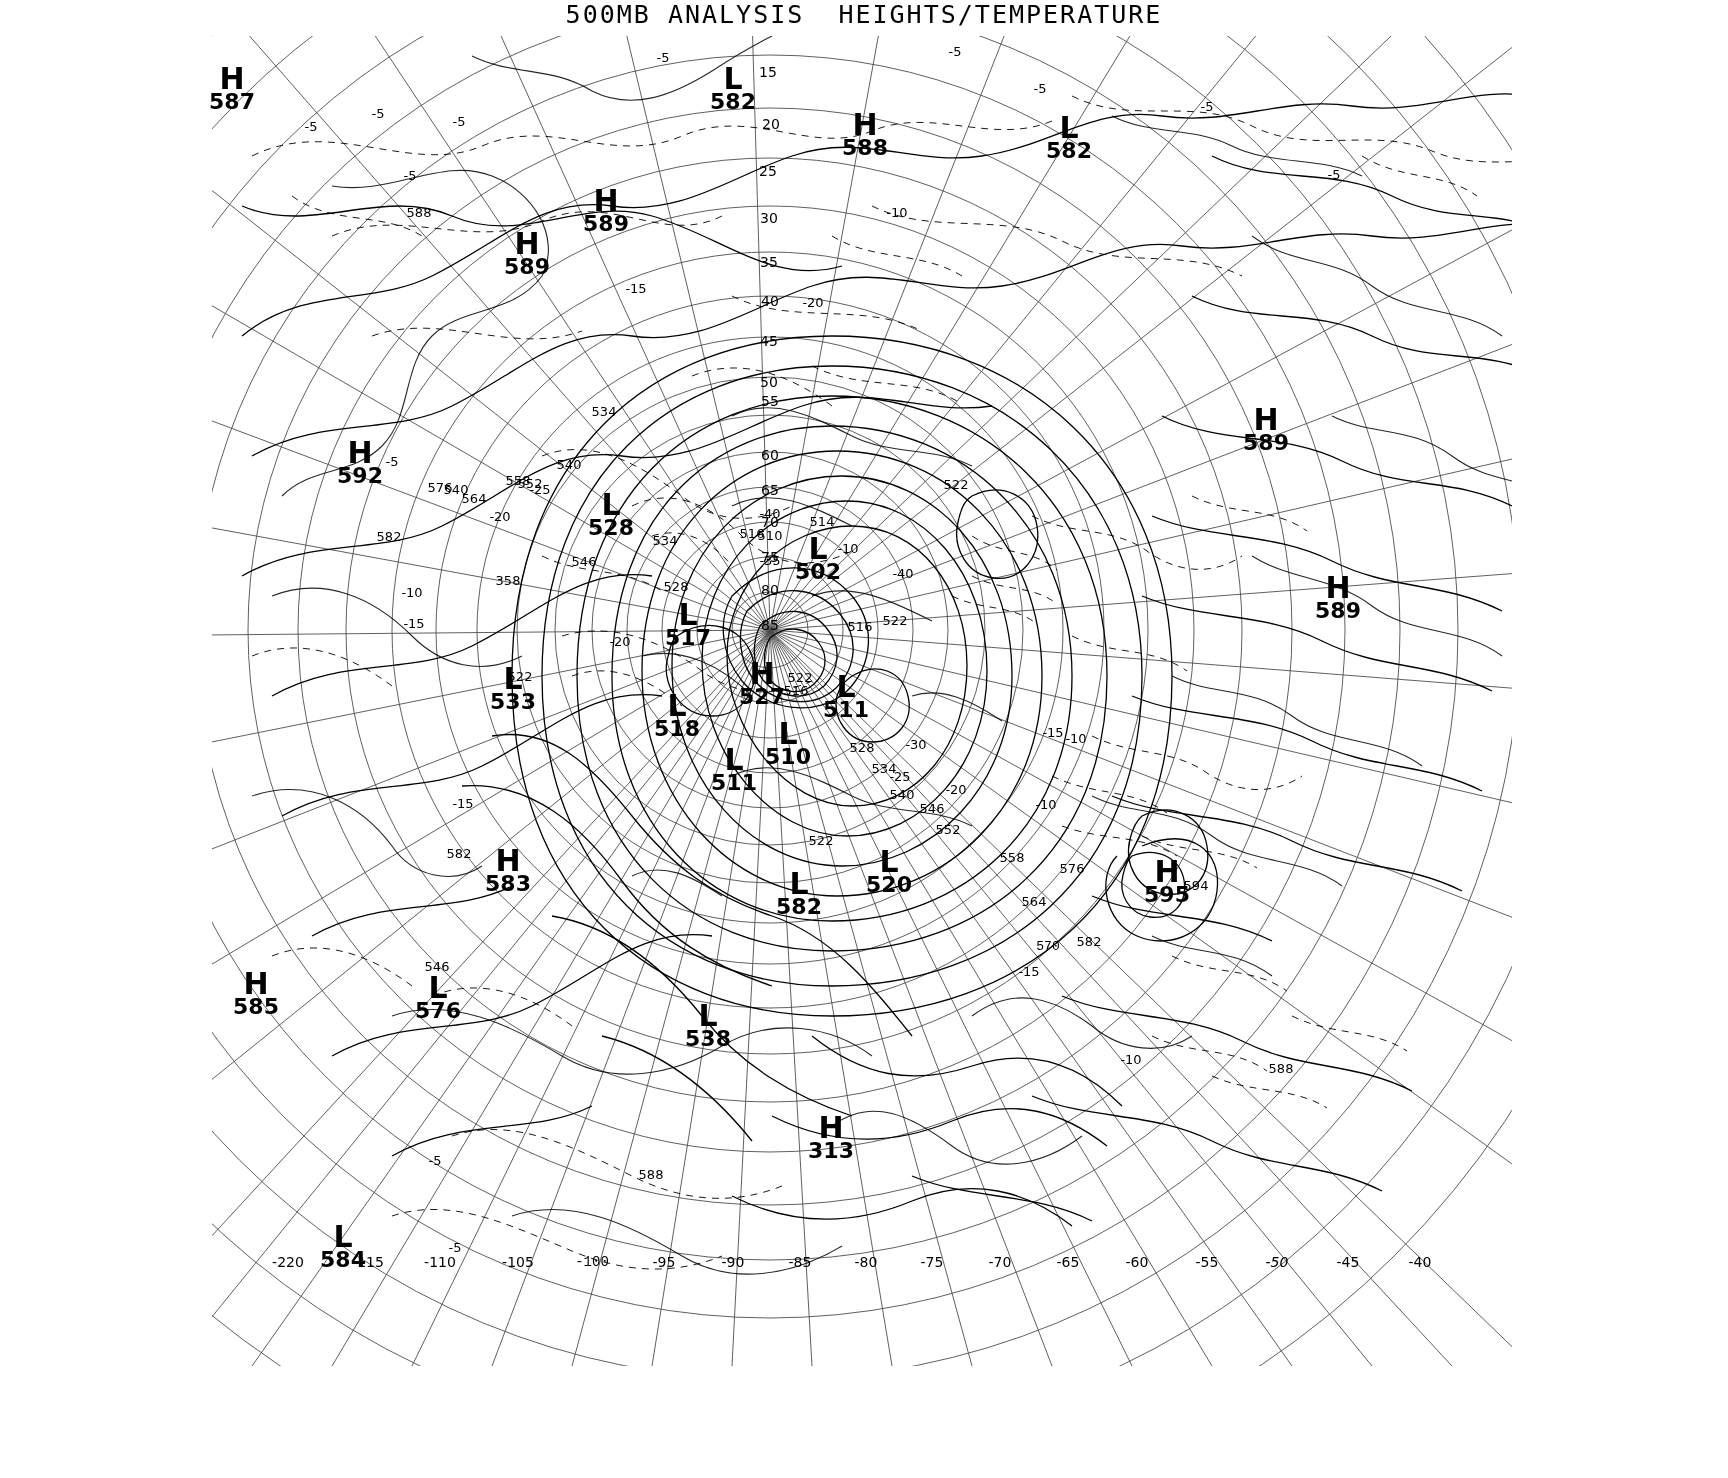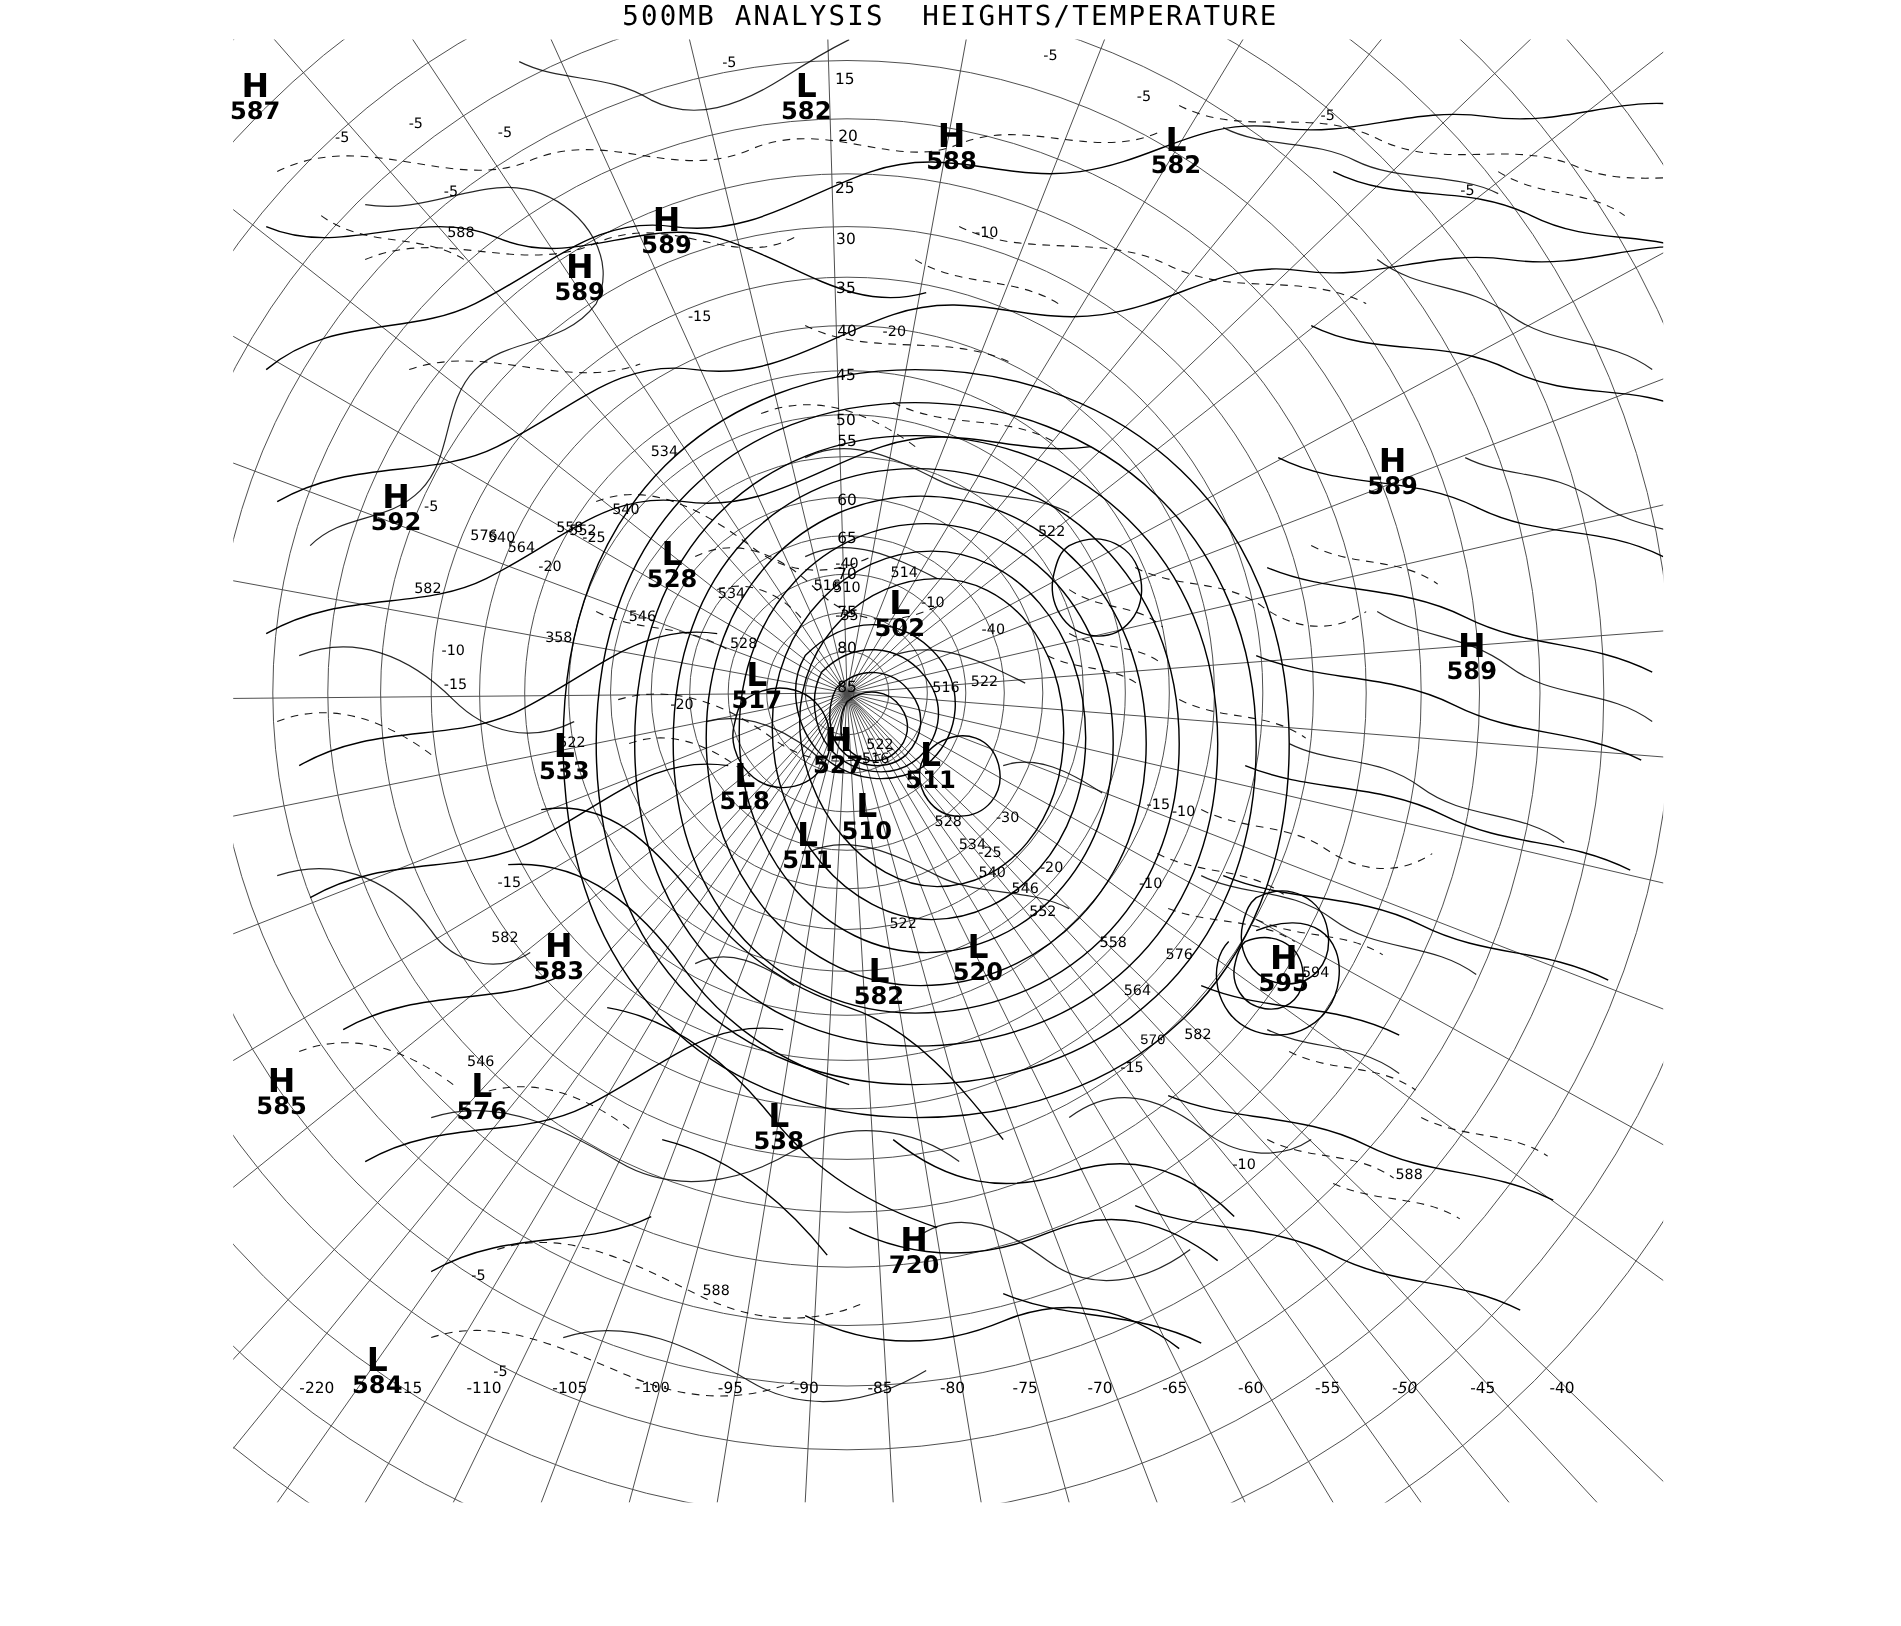--- a/index.html
+++ b/index.html
@@ -363,21 +363,21 @@
         <div class="ctr" style="left: 226px; top: 937px;">
           <span class="sym">L</span>
           <span class="val">576</span>
         </div>
         <div class="ctr" style="left: 496px; top: 965px;">
           <span class="sym">L</span>
           <span class="val">538</span>
         </div>
         <div class="ctr" style="left: 619px; top: 1077px;">
           <span class="sym">H</span>
-          <span class="val">720</span>
+          <span class="val">313</span>
         </div>
         <div class="ctr" style="left: 131px; top: 1186px;">
           <span class="sym">L</span>
           <span class="val">584</span>
         </div>
       </div>
 
     <div id="labels">
         <div class="clab" style="left: 207px; top: 176px;">588</div>
         <div class="clab" style="left: 392px; top: 375px;">534</div>

